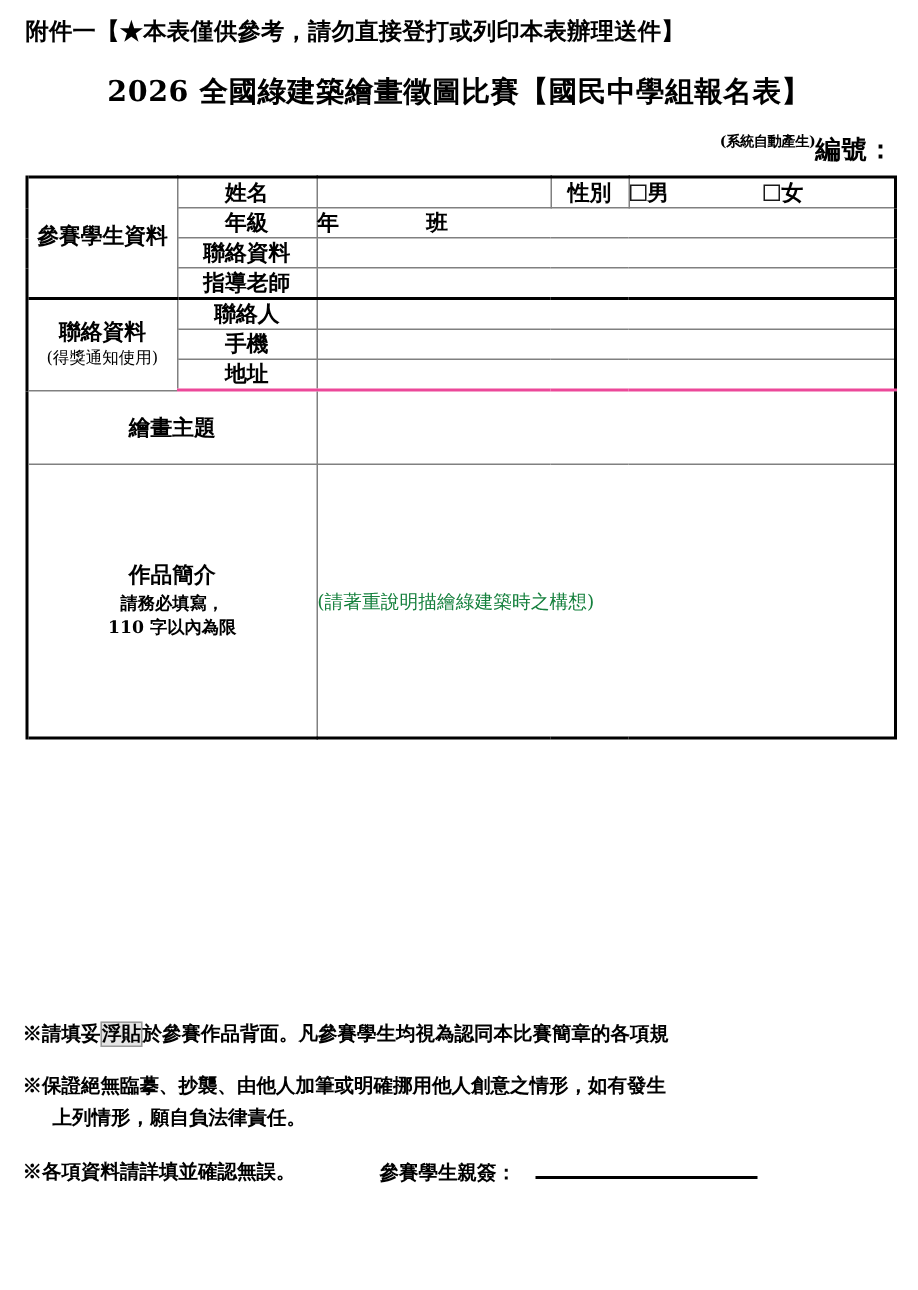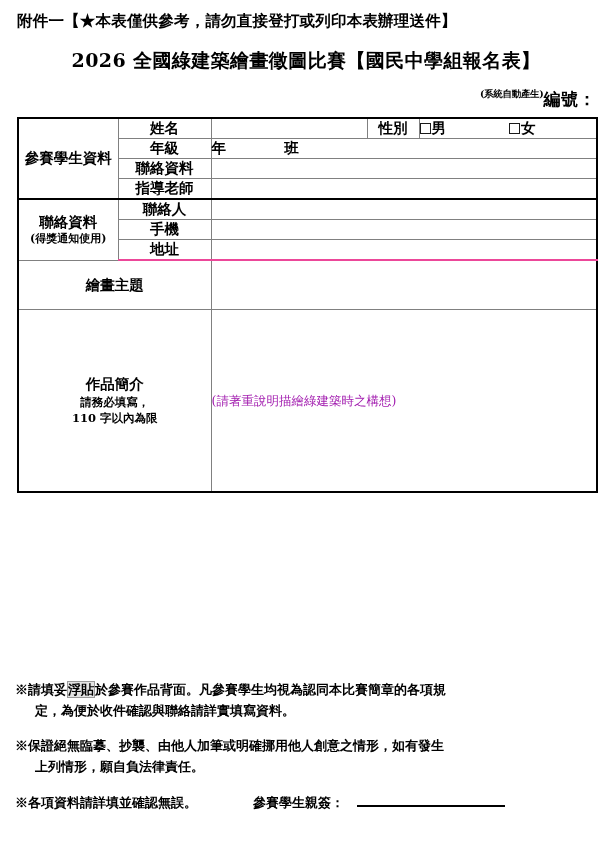--- a/index.html
+++ b/index.html
@@ -93,21 +93,21 @@
   }
   .sec-lbl {
     text-align: center;
     font-weight: bold;
     font-size: 15.5px;
     line-height: 1.25;
   }
   .sec-lbl .sub {
     display: block;
     font-size: 11px;
-    font-weight: bold;
+    font-weight: normal;
     margin-top: 1px;
   }
   .val {
     text-align: left;
     padding-left: 8px;
   }
   .grade-val {
     text-align: left;
     padding-left: 64px;
     letter-spacing: 0;
@@ -155,21 +155,21 @@
     margin-top: 2px;
   }
   .intro-area {
     vertical-align: top;
     padding: 4px 0 0 6px;
     text-align: left;
   }
   .hint {
     font-size: 12.5px;
     font-weight: normal;
-    color: #a21caf;
+    color: #15803d;
   }
 
   
   .notes {
     position: absolute;
     left: 15px;
     top: 679px;
     width: 585px;
     font-size: 13px;
     font-weight: bold;
@@ -295,21 +295,20 @@
         <td class="intro-area thick-r" colspan="3">
           <span class="hint">(請著重說明描繪綠建築時之構想)</span>
         </td>
       </tr>
     </tbody>
   </table>
 
   <div class="notes">
     <div class="note">
       <span>※請填妥</span><span class="hl">浮貼</span><span>於參賽作品背面。凡參賽學生均視為認同本比賽簡章的各項規</span>
-      <span class="l2">定，為便於收件確認與聯絡請詳實填寫資料。</span>
     </div>
     <div class="note">
       <span>※保證絕無臨摹、抄襲、由他人加筆或明確挪用他人創意之情形，如有發生</span>
       <span class="l2">上列情形，願自負法律責任。</span>
     </div>
     <div class="note note-last">
       <span>※各項資料請詳填並確認無誤。</span>
       <span class="sign-grp">
         <span>參賽學生親簽：</span>
         <span class="sign-line"></span>

